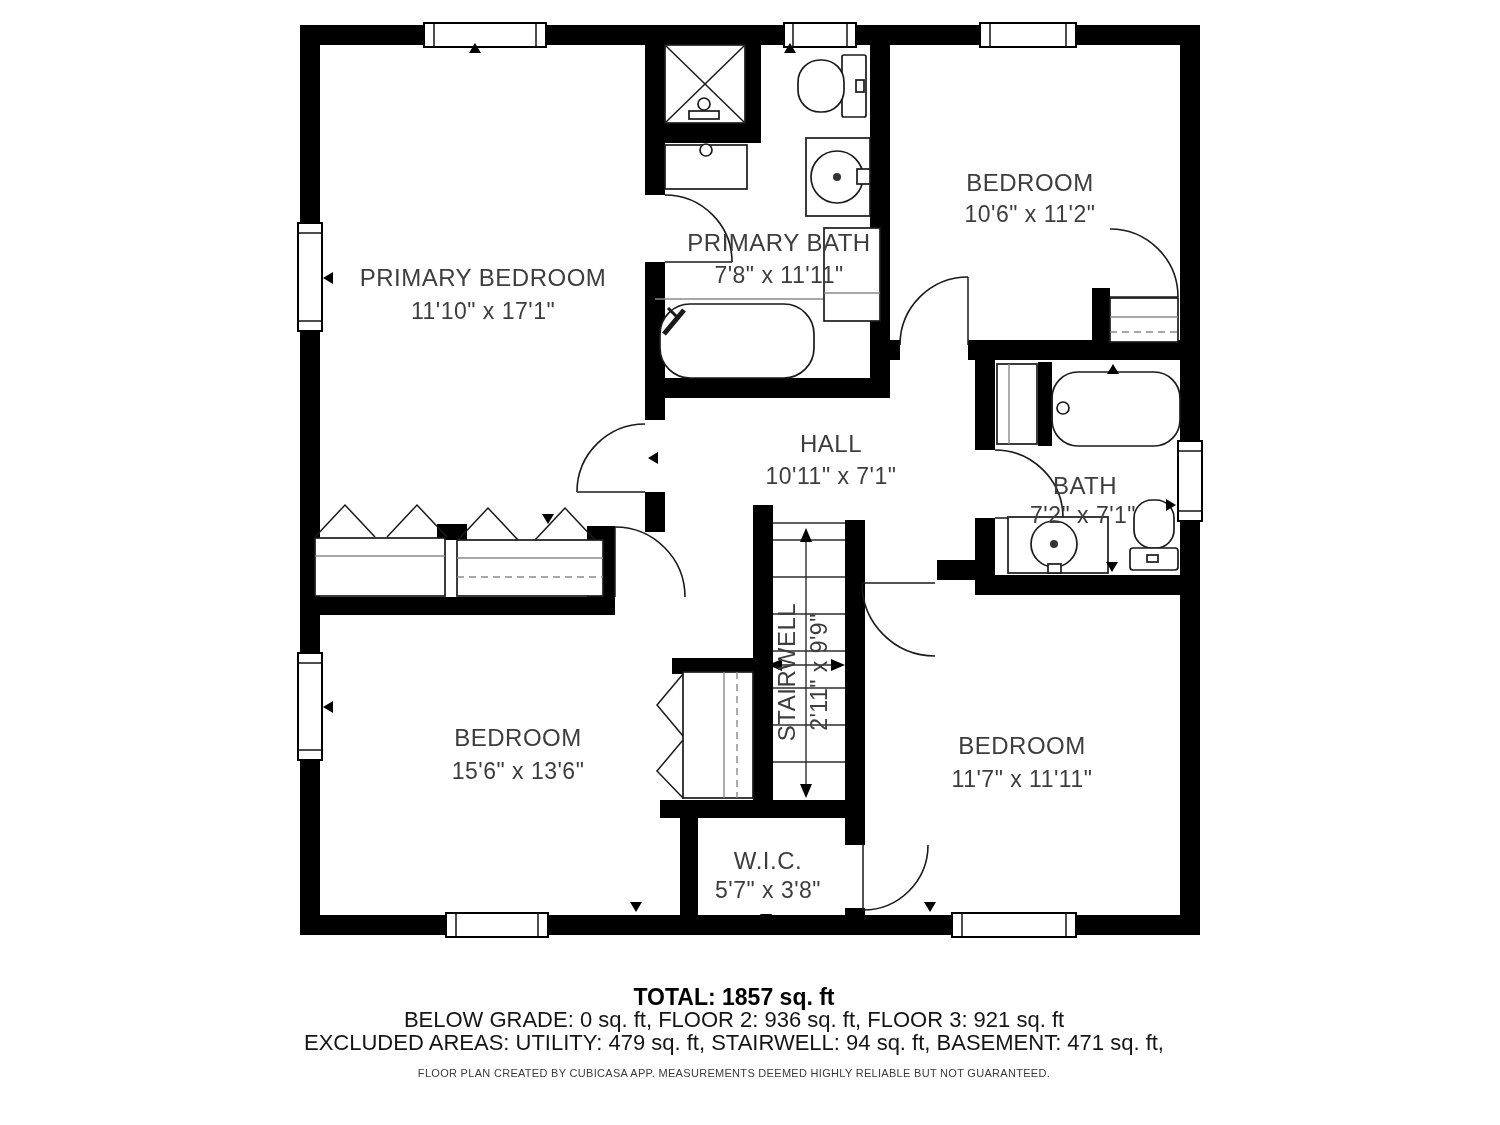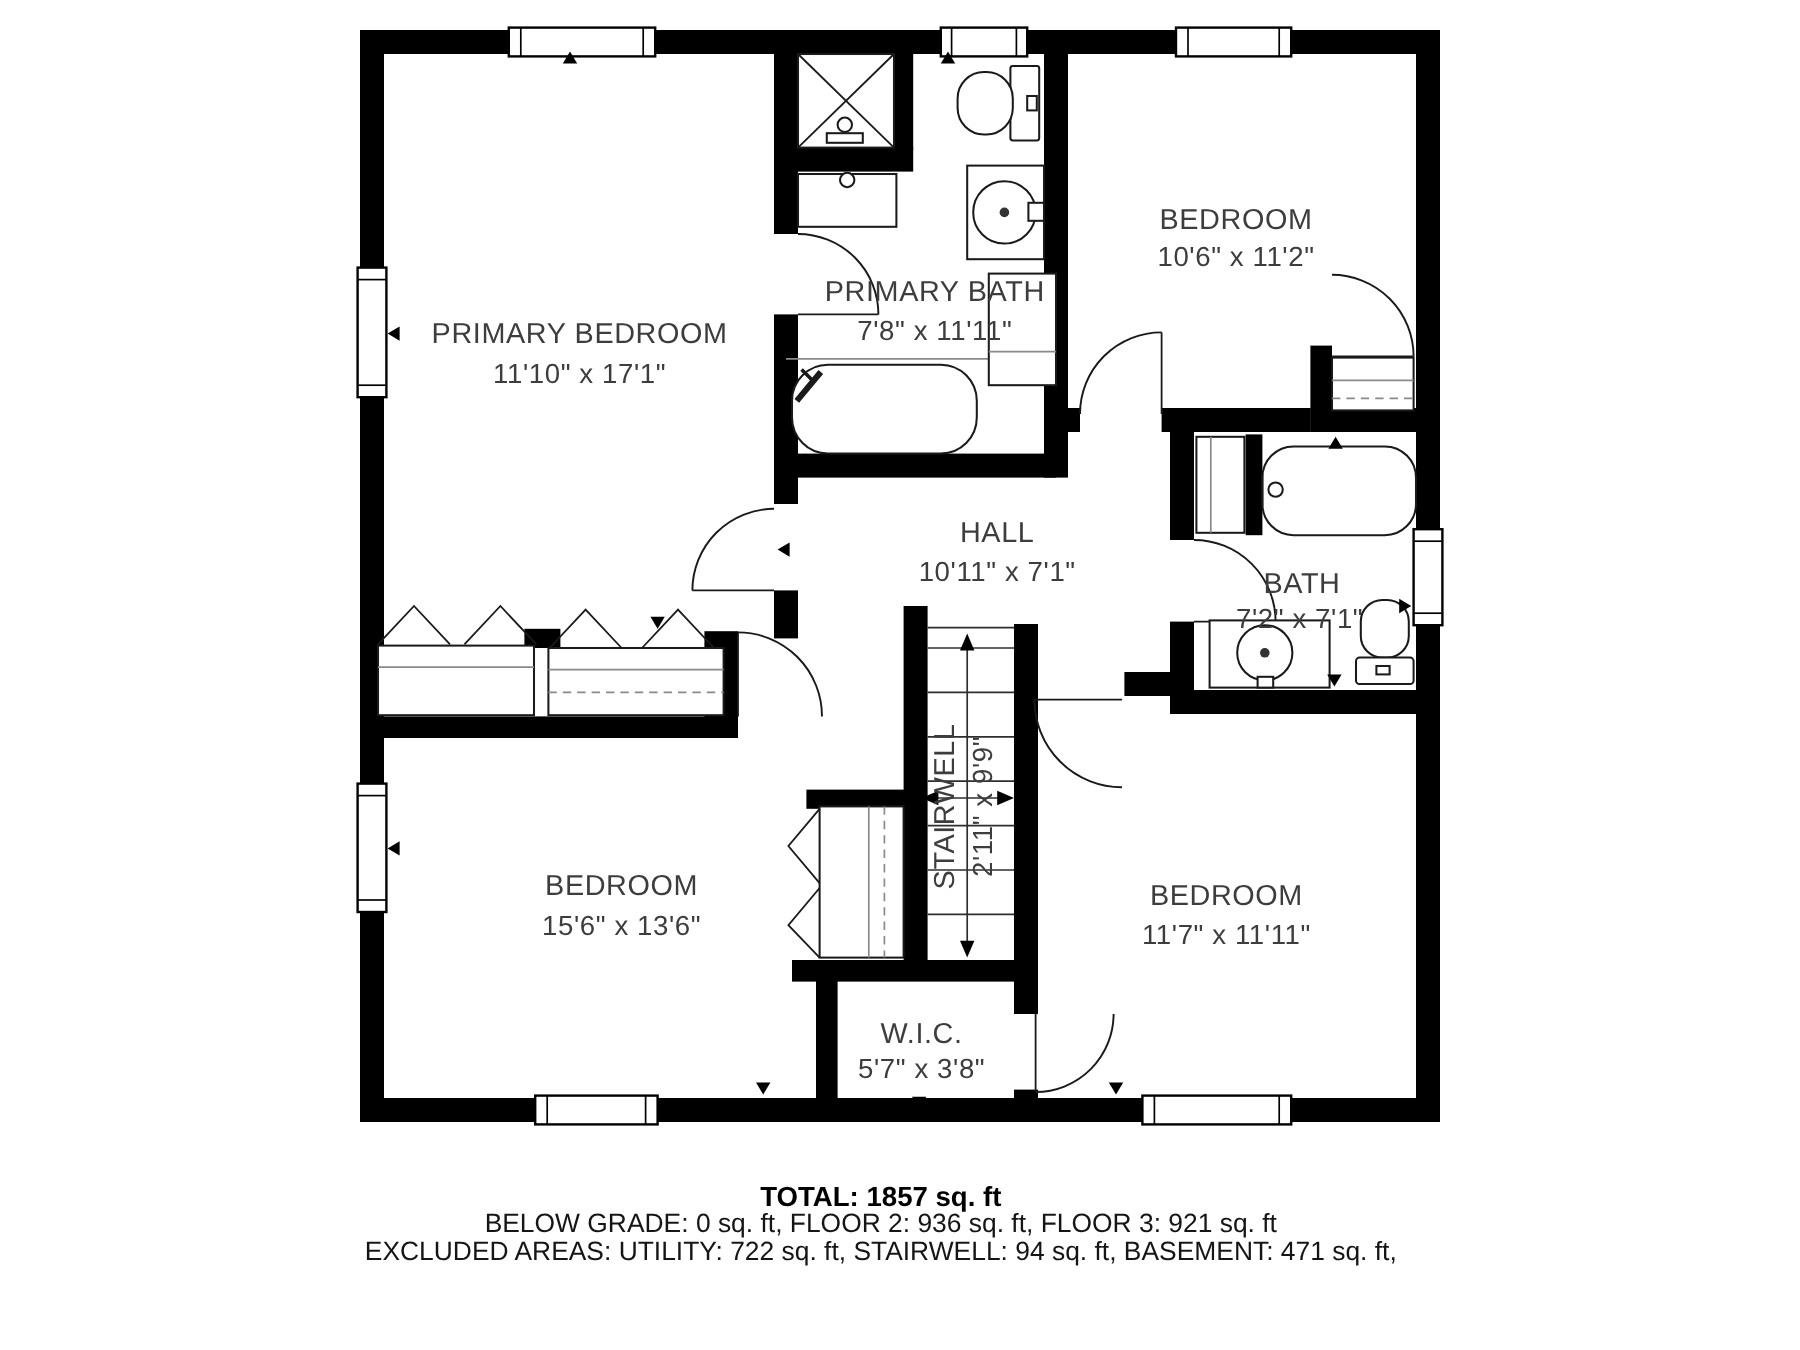--- a/index.html
+++ b/index.html
@@ -312,15 +312,16 @@
     <g>
       <text class="rname" x="768" y="869">W.I.C.</text>
       <text class="rdims" x="768" y="898">5'7" x 3'8"</text>
     </g>
   </g>
 </svg>
 
 <div class="footer">
   <div class="f-total">TOTAL: 1857 sq. ft</div>
   <div class="f-line">BELOW GRADE: 0 sq. ft, FLOOR 2: 936 sq. ft, FLOOR 3: 921 sq. ft</div>
-  <div class="f-line">EXCLUDED AREAS: UTILITY: 722 sq. ft, STAIRWELL: 94 sq. ft, BASEMENT: 471 sq. ft,</div>
+  <div class="f-line">EXCLUDED AREAS: UTILITY: 479 sq. ft, STAIRWELL: 94 sq. ft, BASEMENT: 471 sq. ft,</div>
+  <div class="f-disc">FLOOR PLAN CREATED BY CUBICASA APP. MEASUREMENTS DEEMED HIGHLY RELIABLE BUT NOT GUARANTEED.</div>
 </div>
 </div>
 
 </body></html>

